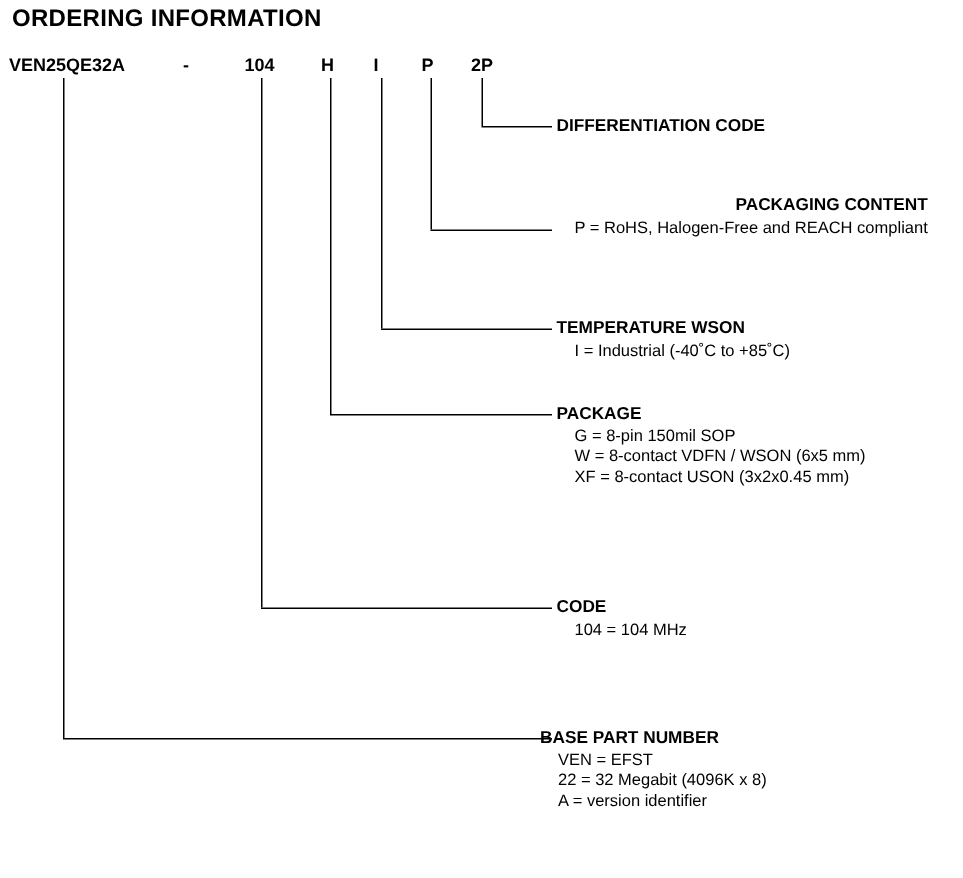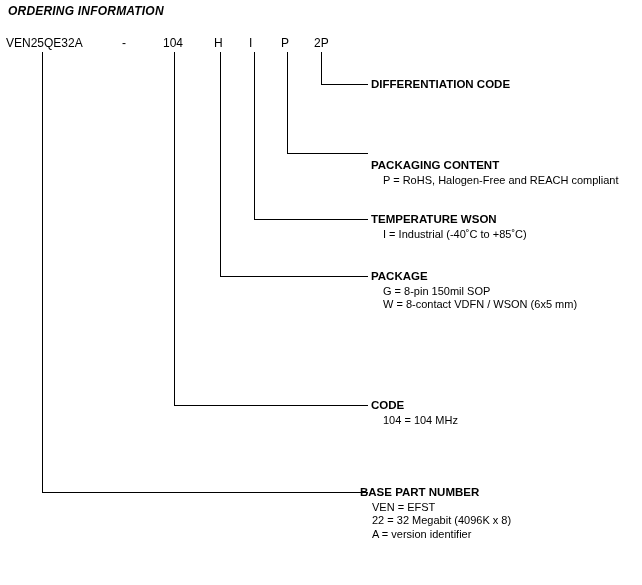--- a/index.html
+++ b/index.html
@@ -13,31 +13,30 @@
     position: relative;
     font-family: "Liberation Sans", sans-serif;
     color: #000000;
     overflow: hidden;
   }
 
   .title {
     position: absolute;
     left: 8px;
     top: 4px;
-    font-size: 12px;
+    font-size: 16px;
     font-weight: bold;
     letter-spacing: 0.2px;
-    font-style: italic;
   }
 
   
   .pn {
     position: absolute;
     font-size: 12px;
-    font-weight: normal;
+    font-weight: bold;
     white-space: nowrap;
     text-align: center;
   }
   .pn-base   { left: 6px;   top: 36px; }
   .pn-dash   { left: 122px; top: 36px; }
   .pn-speed  { left: 163px; top: 36px; }
   .pn-pkg    { left: 214px; top: 36px; }
   .pn-temp   { left: 249px; top: 36px; }
   .pn-pack   { left: 281px; top: 36px; }
   .pn-diff   { left: 314px; top: 36px; }
@@ -103,34 +102,35 @@
 <div class="vline" style="left:174px; top:52px; height:353px;"></div>
 <div class="hline" style="left:174px; top:405px; width:194px;"></div>
 
 <div class="vline" style="left:42px; top:52px; height:440px;"></div>
 <div class="hline" style="left:42px; top:492px; width:326px;"></div>
 
 <div class="desc" style="left:371px; top:78px;">
   <div class="head">DIFFERENTIATION CODE</div>
 </div>
 
-<div class="desc" style="left:371px; top:159px;">
+<div class="desc" style="left:371px; top:131px;text-align:right;">
   <div class="head">PACKAGING CONTENT</div>
   <div class="line">P = RoHS, Halogen-Free and REACH compliant</div>
 </div>
 
 <div class="desc" style="left:371px; top:213px;">
   <div class="head">TEMPERATURE WSON</div>
   <div class="line">I = Industrial (-40˚C to +85˚C)</div>
 </div>
 
 <div class="desc" style="left:371px; top:270px;">
   <div class="head">PACKAGE</div>
   <div class="line">G = 8-pin 150mil SOP</div>
   <div class="line">W = 8-contact VDFN / WSON (6x5 mm)</div>
+  <div class="line">XF = 8-contact USON (3x2x0.45 mm)</div>
 </div>
 
 <div class="desc" style="left:371px; top:399px;">
   <div class="head">CODE</div>
   <div class="line">104 = 104 MHz</div>
 </div>
 
 <div class="desc" style="left:360px; top:486px;">
   <div class="head">BASE PART NUMBER</div>
   <div class="line">VEN = EFST</div>

